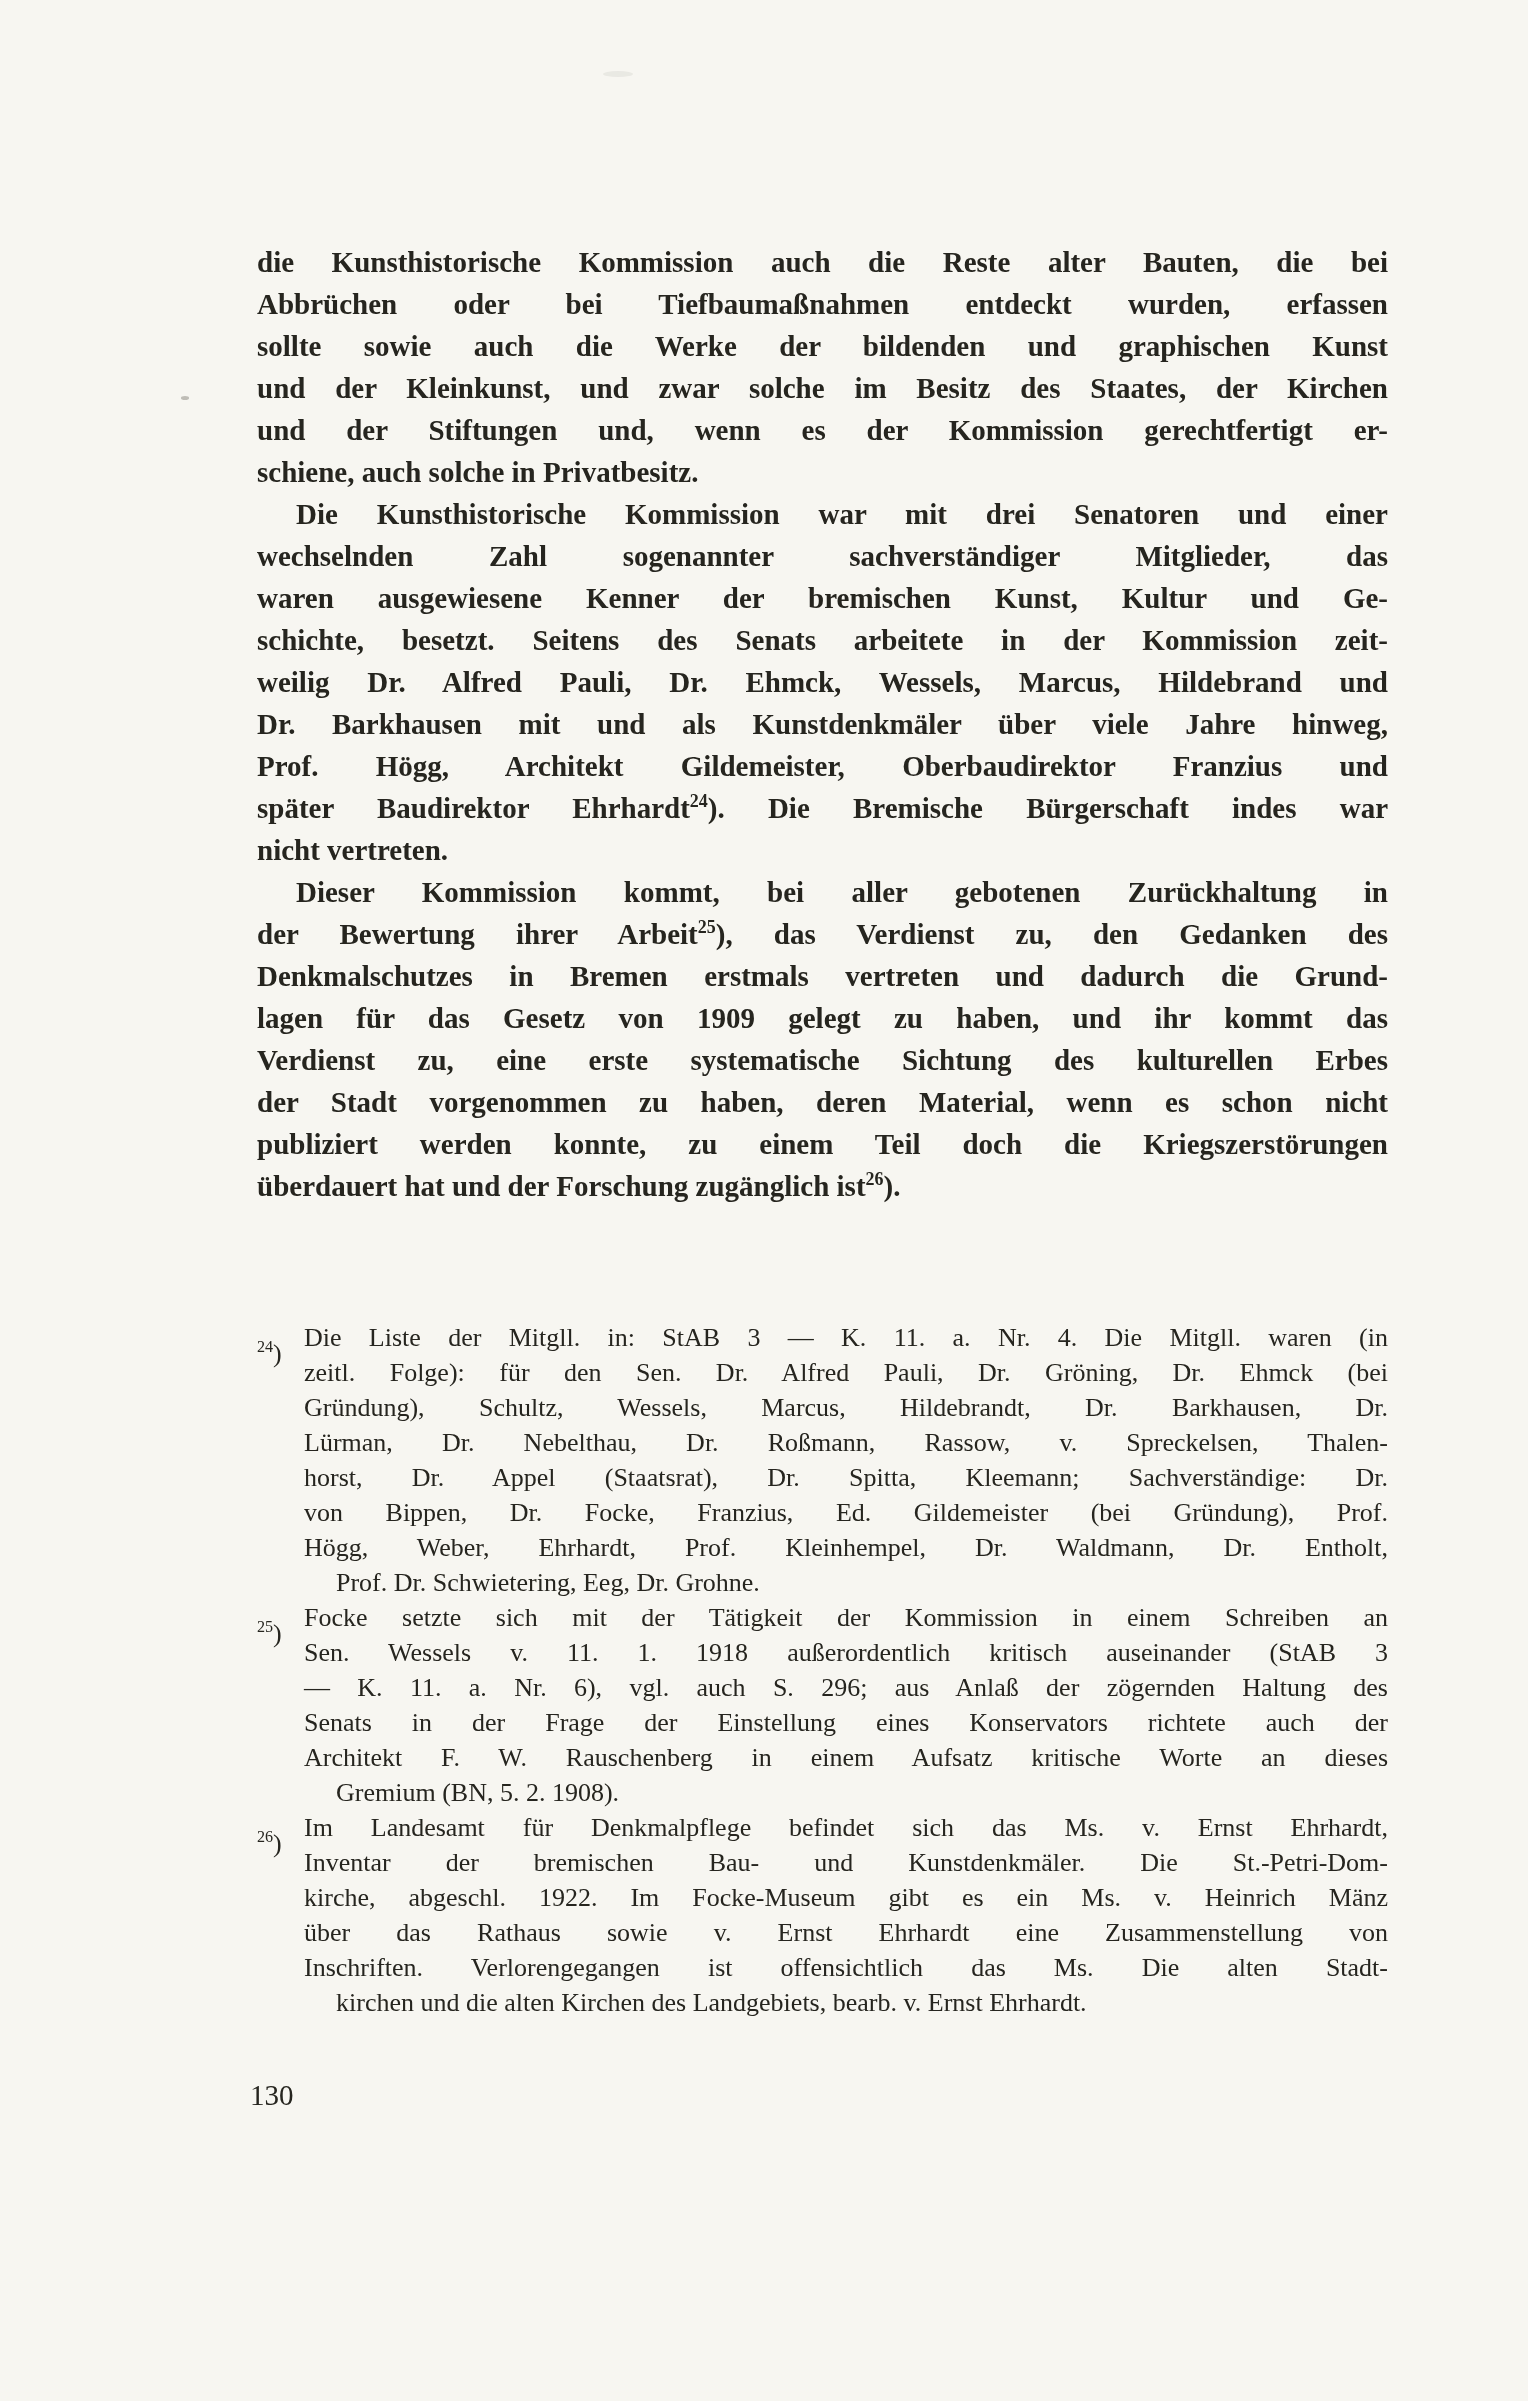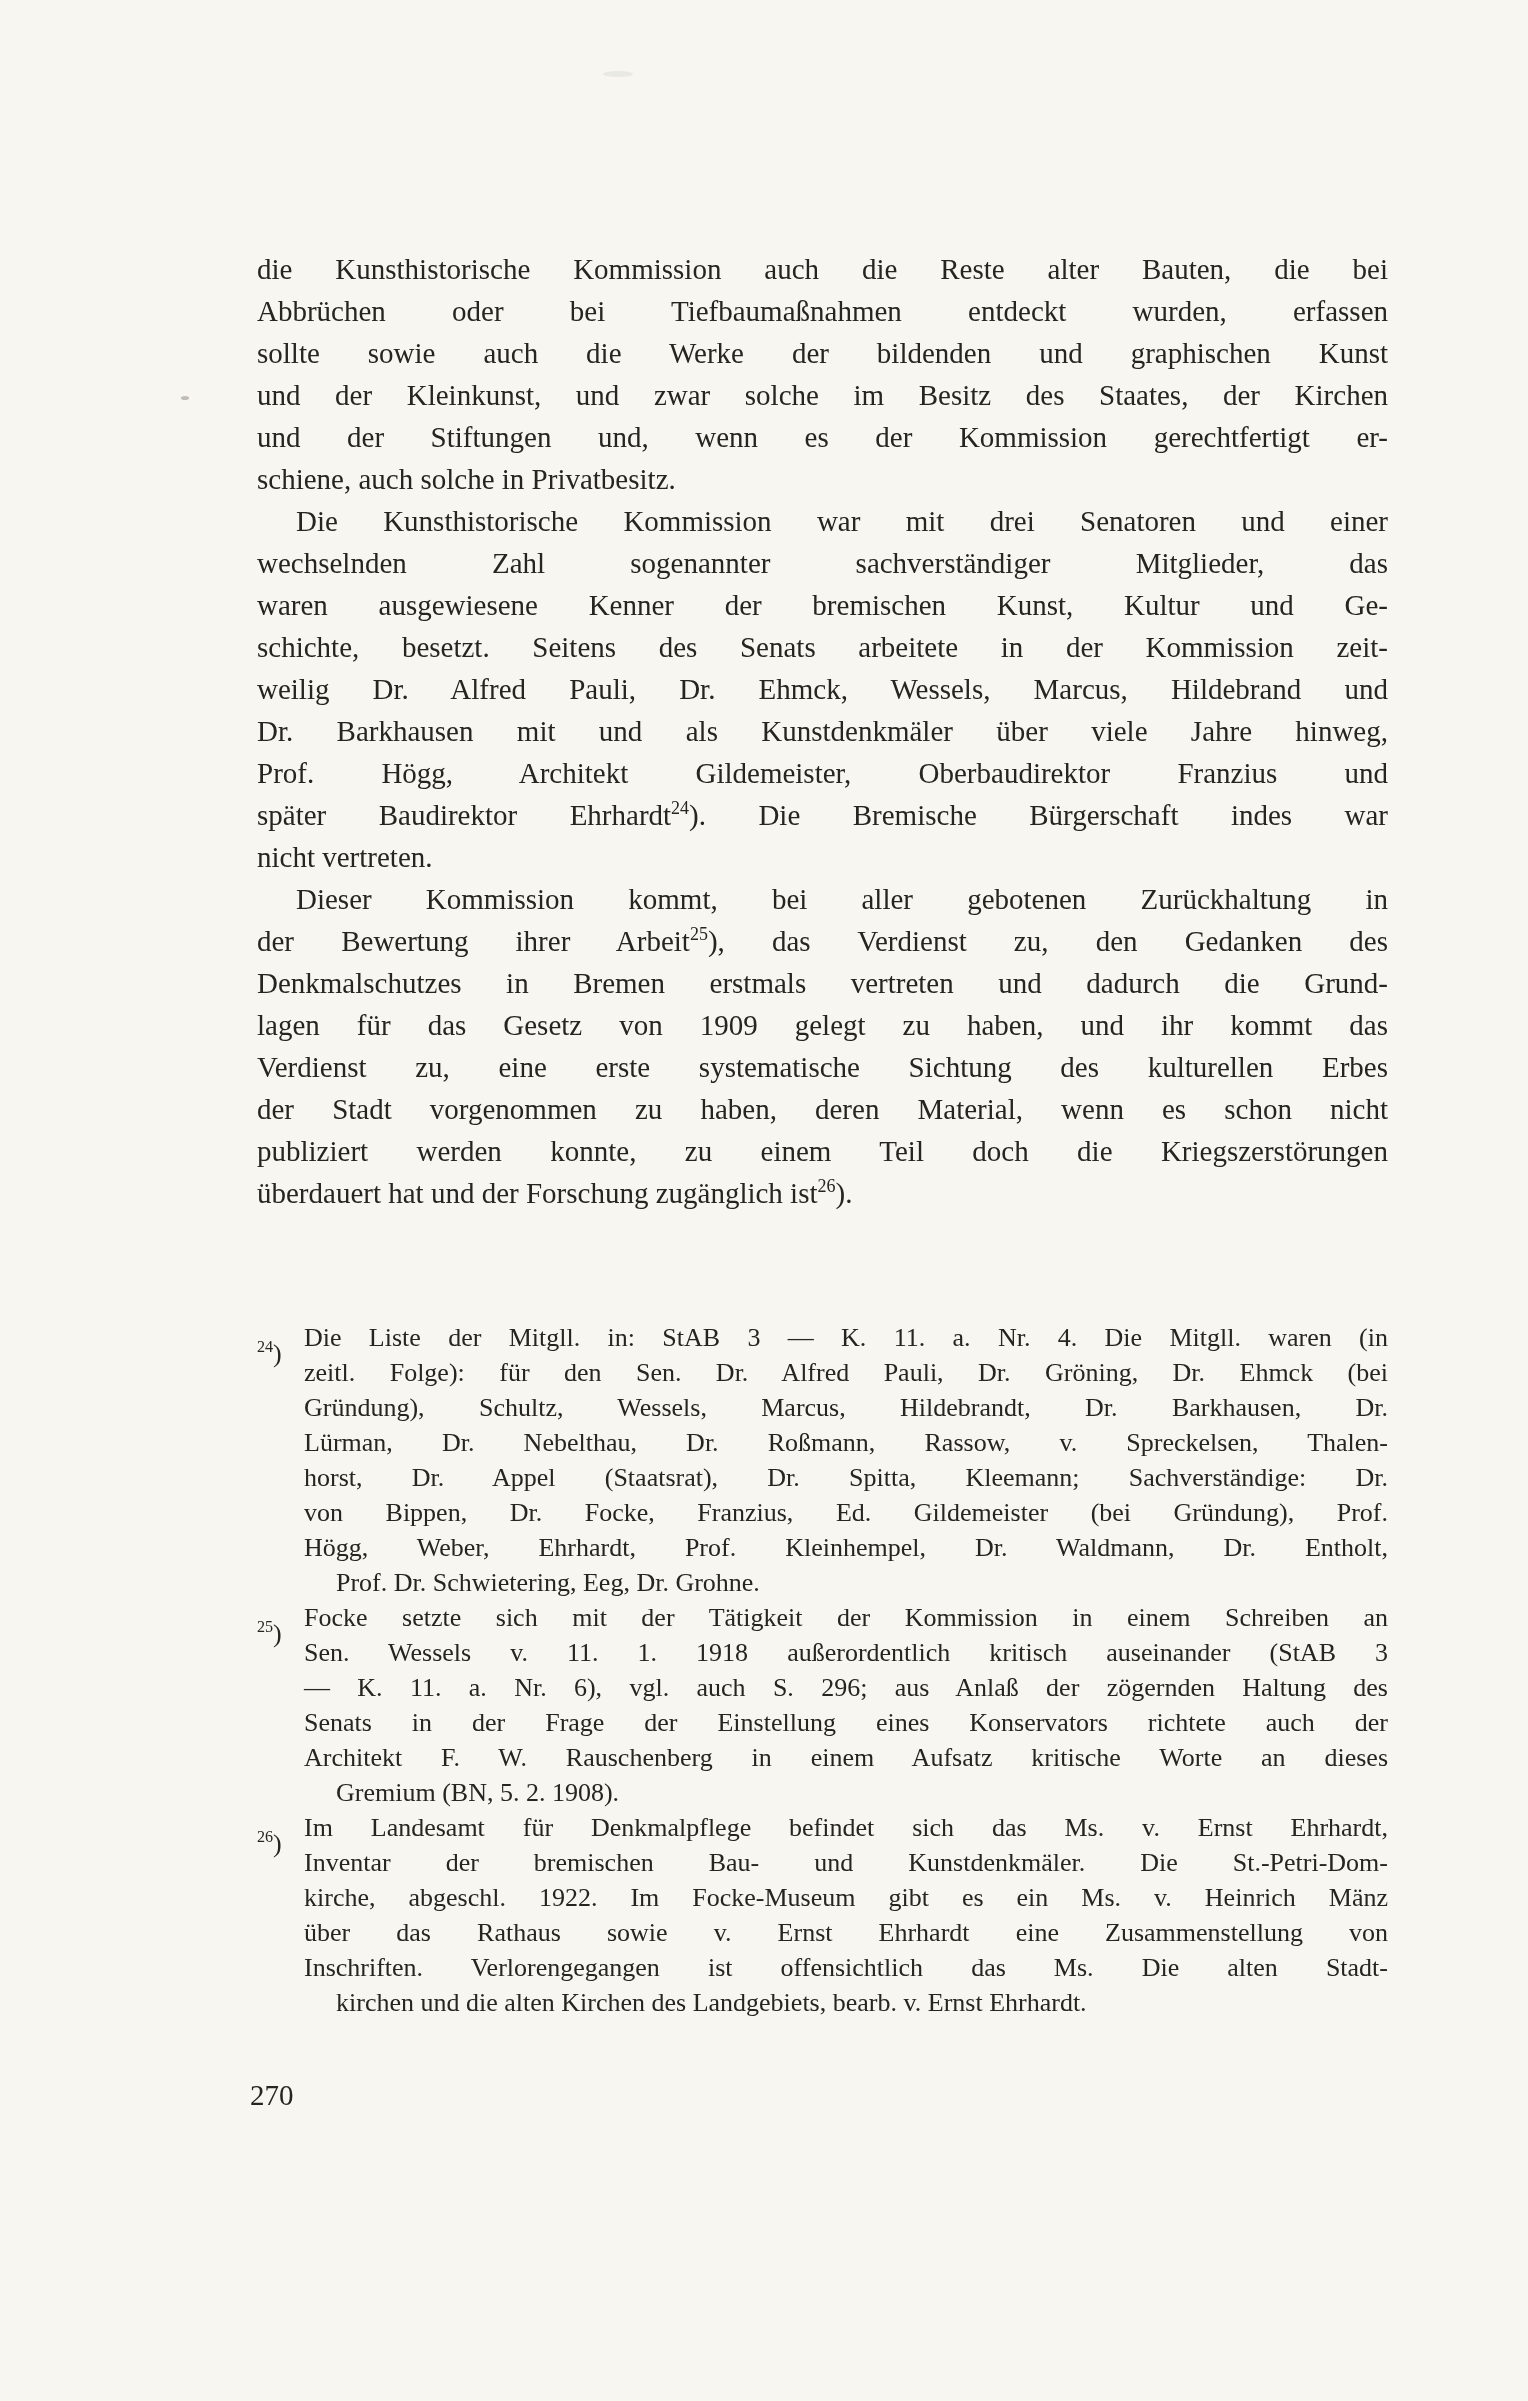--- a/index.html
+++ b/index.html
@@ -12,22 +12,23 @@
     width: 1529px;
     height: 2401px;
     background: #f7f6f1;
     overflow: hidden;
     font-family: "Liberation Serif", "DejaVu Serif", serif;
     color: #26251f;
   }
   .text-block {
     position: absolute;
     left: 257px;
-    top: 248px;
+    top: 241px;
     width: 1131px;
+    font-weight: bold;
   }
   .paragraph {
     font-size: 29px;
     line-height: 42px;
   }
   .paragraph .line {
     text-align: justify;
     text-align-last: justify;
   }
   .paragraph .line.last {
@@ -153,16 +154,16 @@
           <div class="line">Im Landesamt für Denkmalpflege befindet sich das Ms. v. Ernst Ehrhardt,</div>
           <div class="line">Inventar der bremischen Bau- und Kunstdenkmäler. Die St.-Petri-Dom-</div>
           <div class="line">kirche, abgeschl. 1922. Im Focke-Museum gibt es ein Ms. v. Heinrich Mänz</div>
           <div class="line">über das Rathaus sowie v. Ernst Ehrhardt eine Zusammenstellung von</div>
           <div class="line">Inschriften. Verlorengegangen ist offensichtlich das Ms. Die alten Stadt-</div>
           <div class="line last">kirchen und die alten Kirchen des Landgebiets, bearb. v. Ernst Ehrhardt.</div>
         </div>
     </div>
   </section>
 
-  <div class="page-number">270</div>
+  <div class="page-number">130</div>
 
 </div>
 
 
 </body></html>

